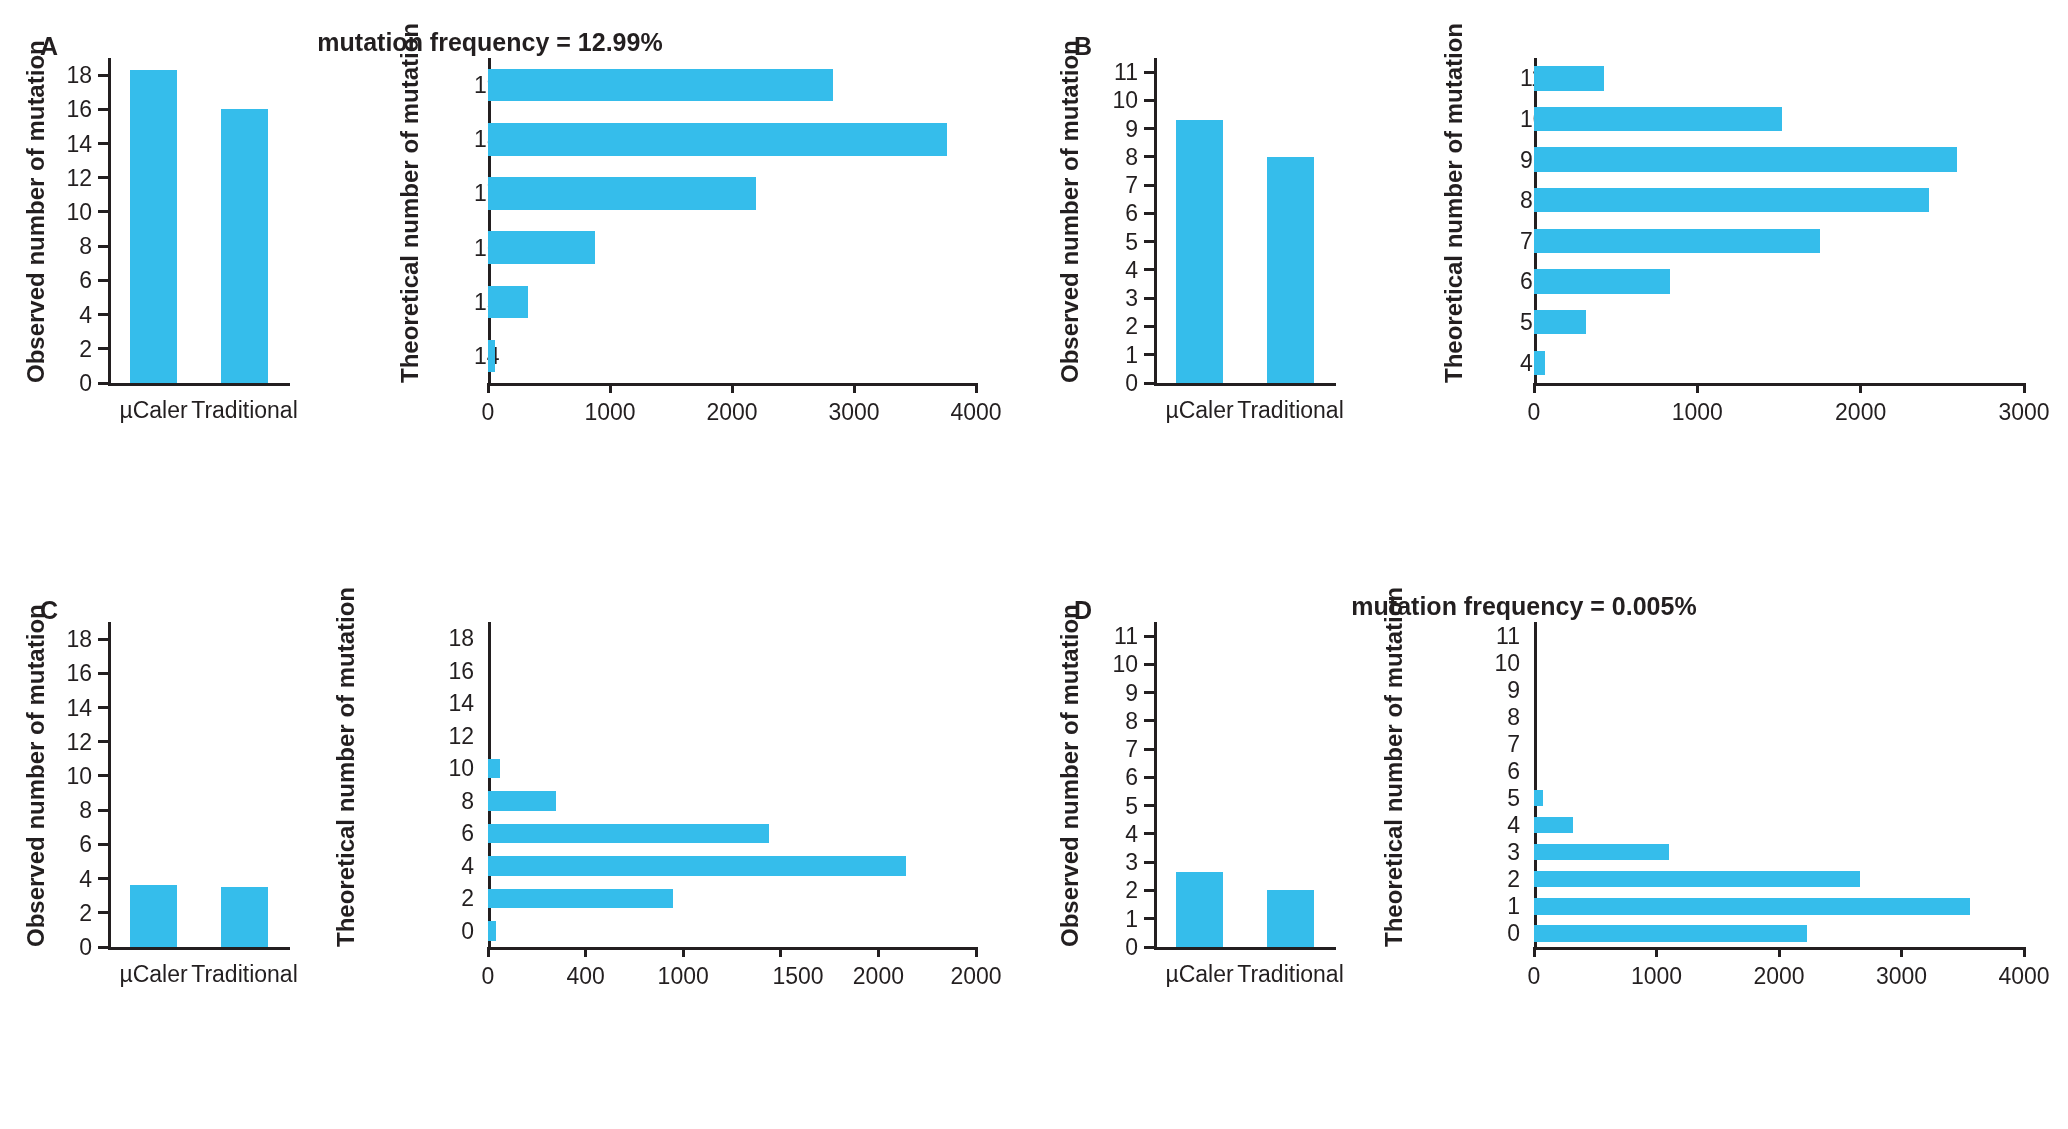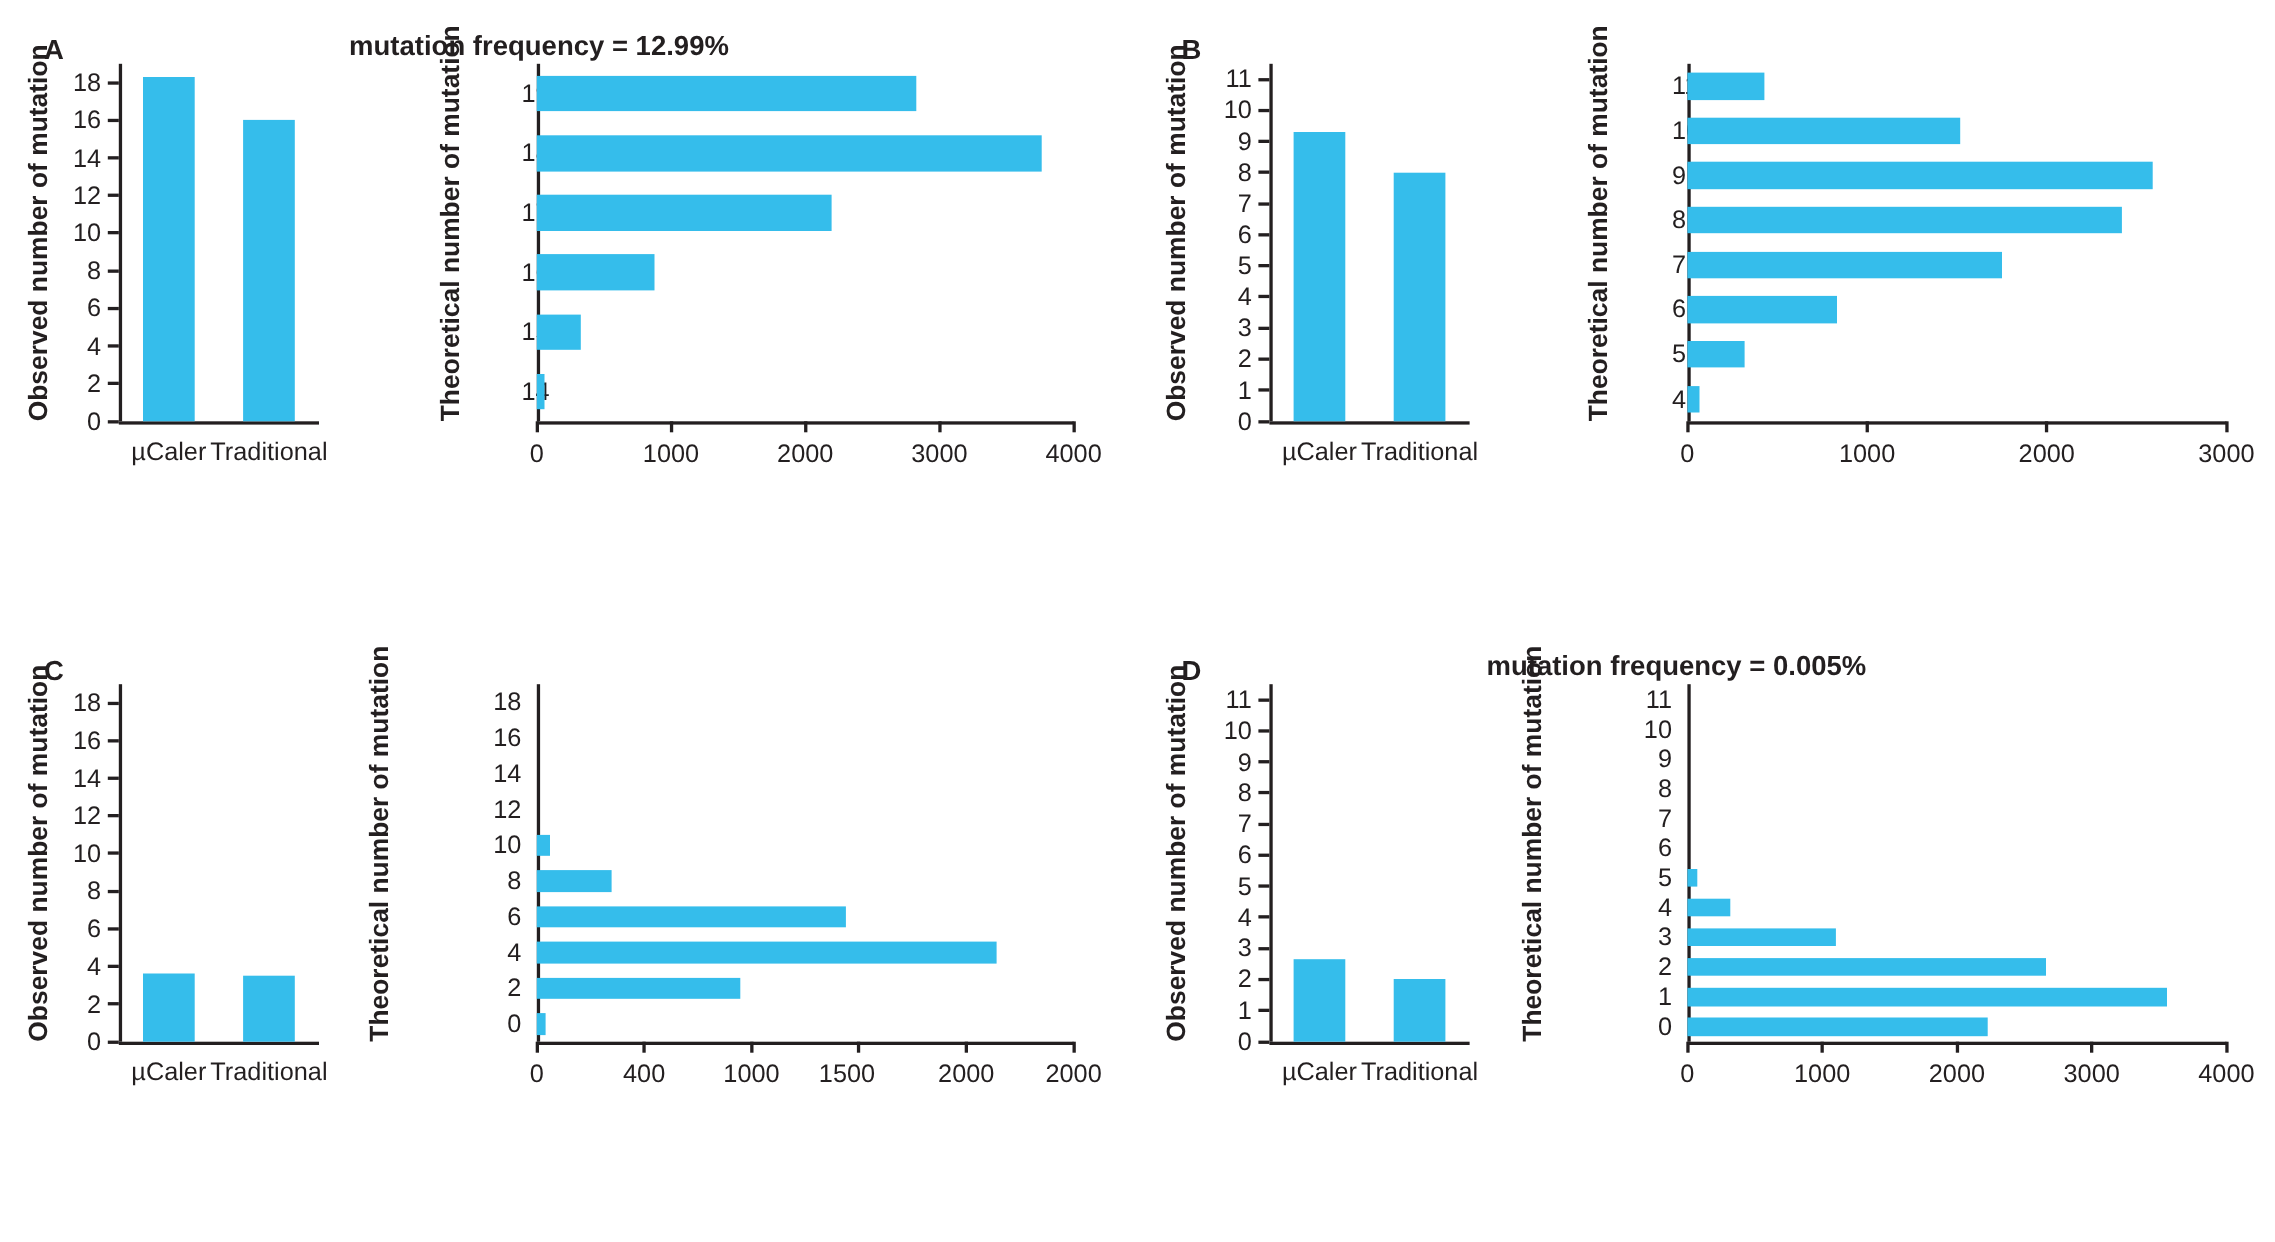--- a/index.html
+++ b/index.html
@@ -299,21 +299,21 @@
         <div class="plot" style="left: 488px; top: 58px; width: 488px; height: 325px;">
           <div class="axis-line-y" style="left: 0px; top: 0px; height: 325px;"></div>
           <div class="axis-line-x" style="left: 0px; top: 325px; width: 488px;"></div>
           <div class="tick-x" style="left: -1.5px; top: 325px;"></div>
           <div class="tlabel-x" style="left: 0px; top: 341px;">0</div>
           <div class="tick-x" style="left: 96.1px; top: 325px;"></div>
           <div class="tlabel-x" style="left: 97.6px; top: 341px;">400</div>
           <div class="tick-x" style="left: 193.7px; top: 325px;"></div>
           <div class="tlabel-x" style="left: 195.2px; top: 341px;">1000</div>
           <div class="tick-x" style="left: 291.3px; top: 325px;"></div>
-          <div class="tlabel-x" style="left: 282px; top: 341px;">1500</div>
+          <div class="tlabel-x" style="left: 310px; top: 341px;">1500</div>
           <div class="tick-x" style="left: 388.9px; top: 325px;"></div>
           <div class="tlabel-x" style="left: 390.4px; top: 341px;">2000</div>
           <div class="tick-x" style="left: 486.5px; top: 325px;"></div>
           <div class="tlabel-x" style="left: 488px; top: 341px;">2000</div>
           <div class="tlabel-y" style="left: -60px; width: 46px; top: 308.75px;">0</div>
           <div class="tlabel-y" style="left: -60px; width: 46px; top: 276.25px;">2</div>
           <div class="tlabel-y" style="left: -60px; width: 46px; top: 243.75px;">4</div>
           <div class="tlabel-y" style="left: -60px; width: 46px; top: 211.25px;">6</div>
           <div class="tlabel-y" style="left: -60px; width: 46px; top: 178.75px;">8</div>
           <div class="tlabel-y" style="left: -60px; width: 46px; top: 146.25px;">10</div>

